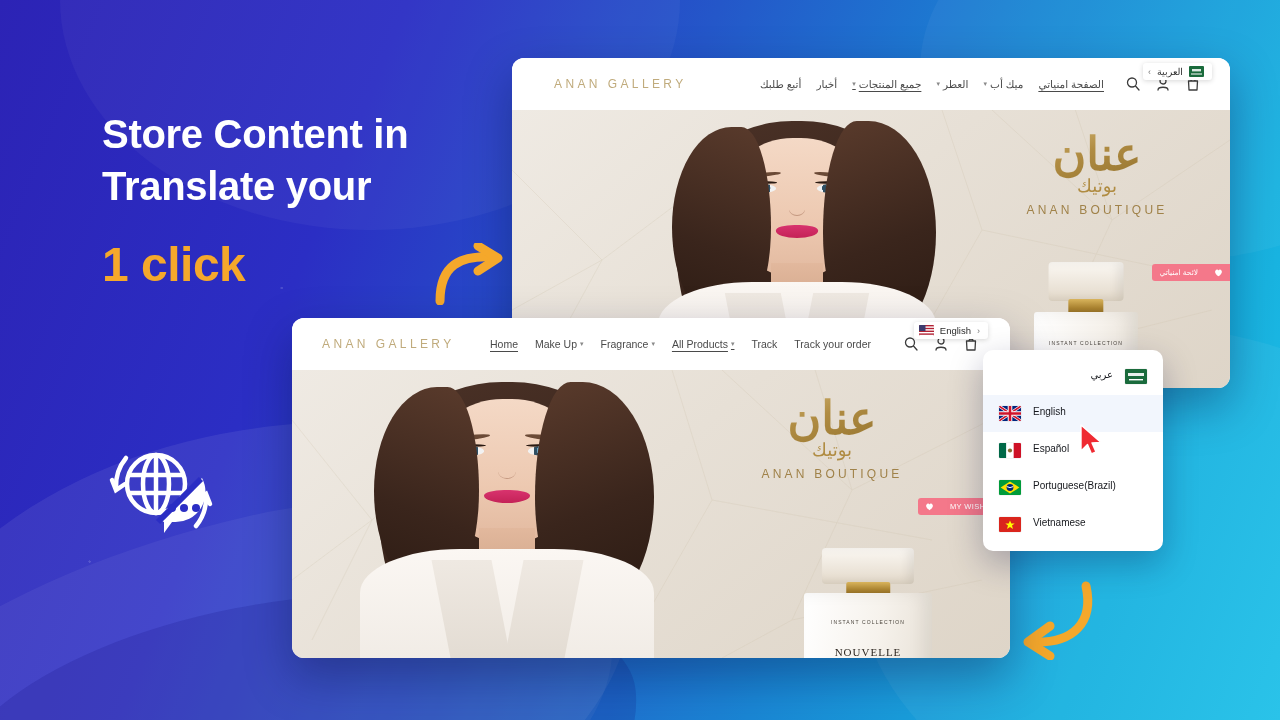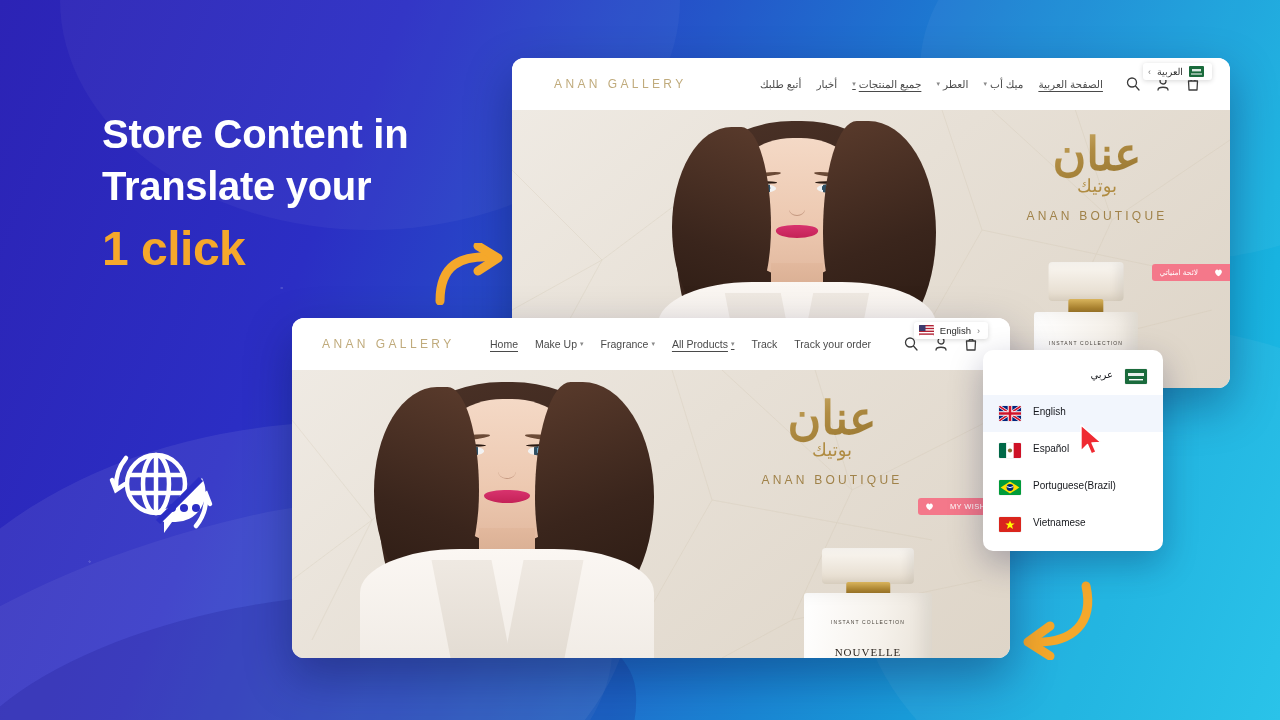--- a/index.html
+++ b/index.html
@@ -73,21 +73,21 @@
     font-weight: bold;
     line-height: 52px;
     letter-spacing: -0.3px;
   }
   #headline .accent {
     color: #f5a82b;
     font-size: 48px;
     font-weight: bold;
     line-height: 62px;
     letter-spacing: -0.5px;
-    margin-top: 6px;
+    margin-top: 22px;
   }
 
   
   #globe-badge {
     position: absolute; left: 98px; top: 436px;
     width: 126px; height: 112px;
     z-index: 20;
   }
 
   
@@ -244,21 +244,21 @@
   }
   #store-ar .calli { right: 38px; top: 16px; width: 190px; }
   #store-en .calli { right: 78px; top: 20px; width: 200px; }
   .calli .ar {
     font-size: 46px; line-height: 56px; font-weight: bold;
     background: linear-gradient(160deg, #e5cd92 0%, #b08c42 45%, #8a6a28 100%);
     -webkit-background-clip: text; background-clip: text; color: transparent;
   }
   .calli .ar2 { font-size: 18px; line-height: 20px; color: #b08c42; margin-top: -6px; }
   .calli .latin {
-    font-size: 12px; letter-spacing: 3.2px; color: #a08249; margin-top: 13px;
+    font-size: 12px; letter-spacing: 3.2px; color: #a08249; margin-top: 7px;
   }
 
   
   .wish {
     position: absolute;
     background: #f4788a;
     color: #fff;
     font-size: 7.5px;
     letter-spacing: .4px;
     padding: 4px 7px;
@@ -396,21 +396,21 @@
           </svg>
       </span>
       <span>العربية</span>
       <span class="chev">›</span>
     </div>
 
     <div class="topbar">
       <div class="brand">ANAN GALLERY</div>
       <div class="navlinks">
           <span class="navlink u">
-            <span>الصفحة العربية</span>
+            <span>الصفحة امنياتي</span>
           </span>
           <span class="navlink">
             <span>ميك أب</span>
             <span class="caret">▾</span>
           </span>
           <span class="navlink">
             <span>العطر</span>
             <span class="caret">▾</span>
           </span>
           <span class="navlink u">

